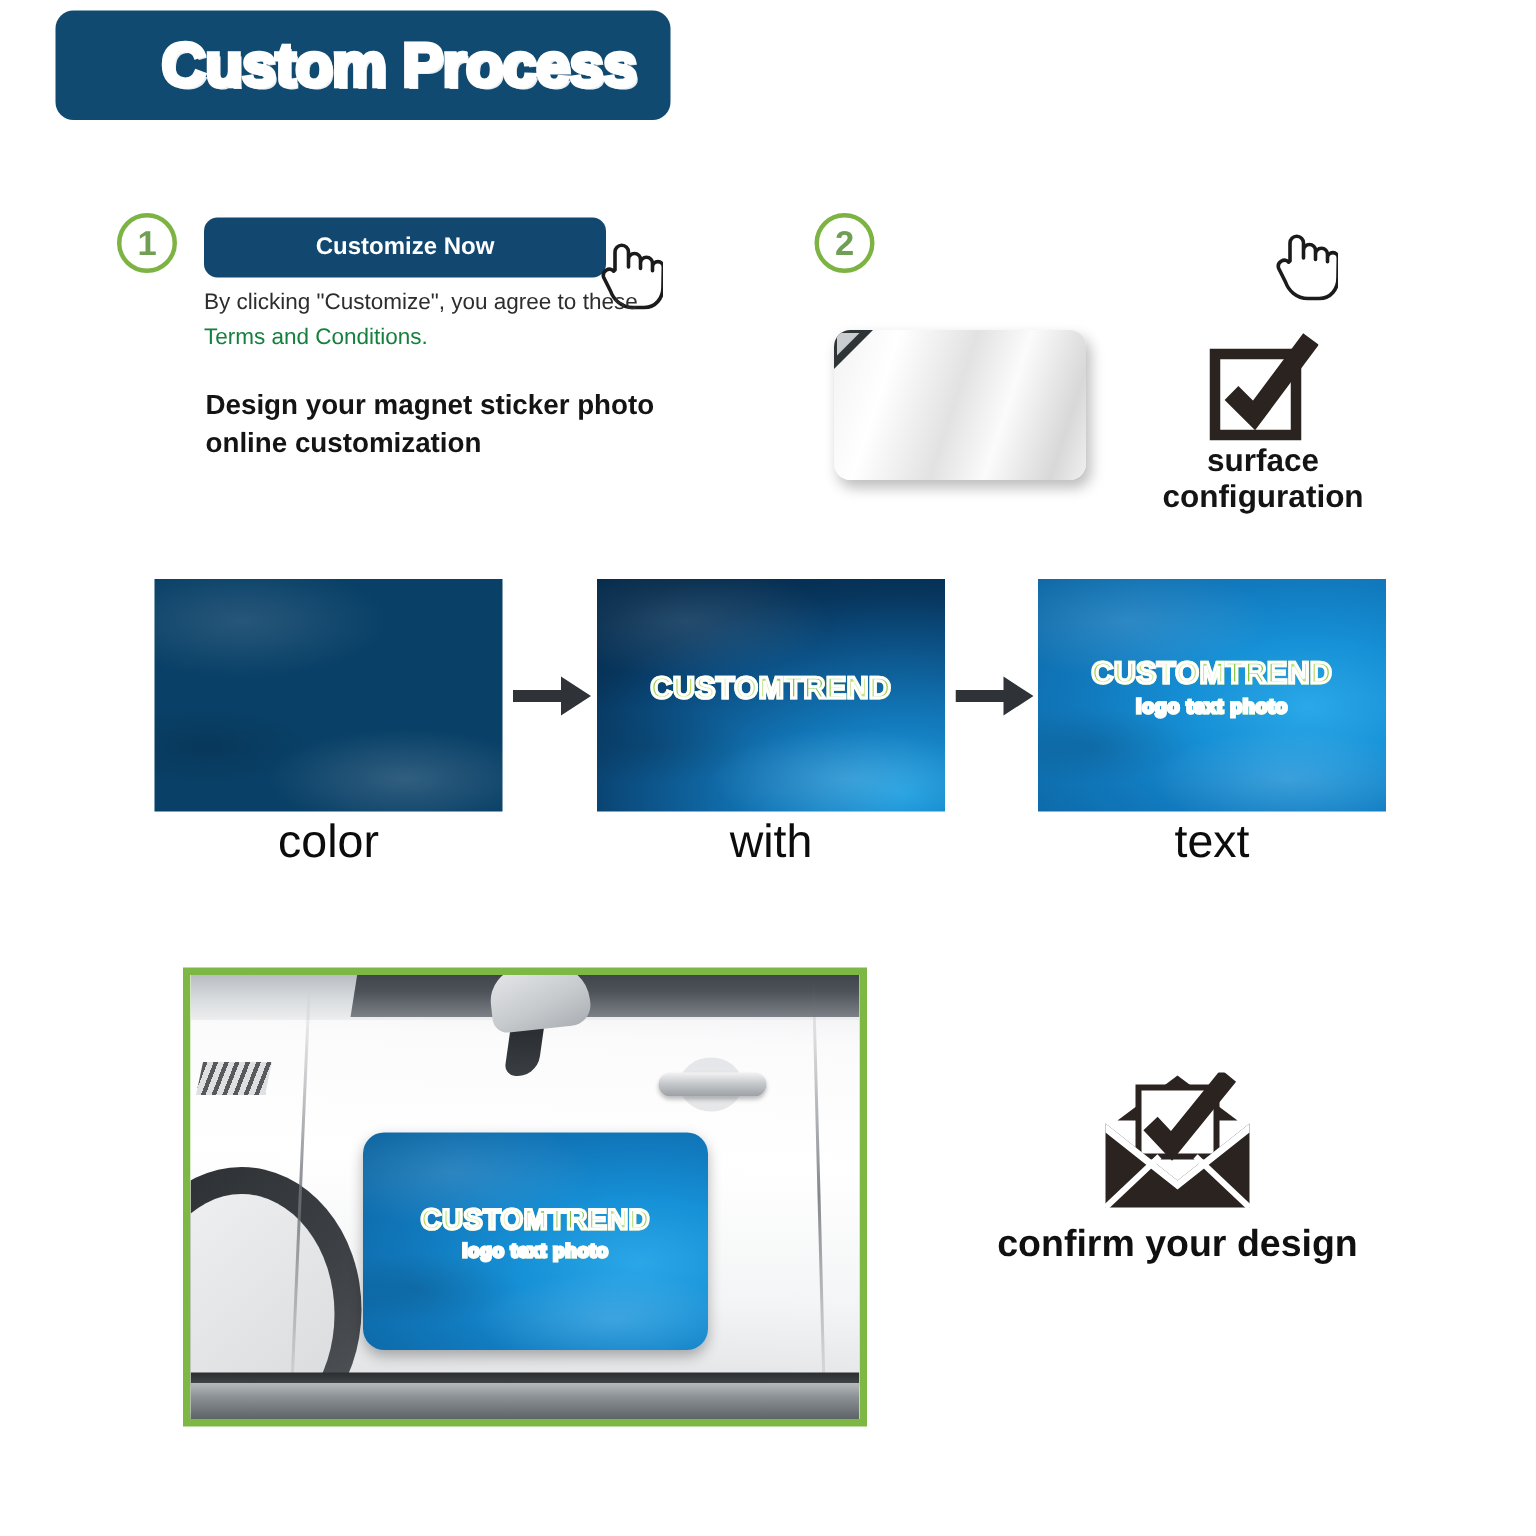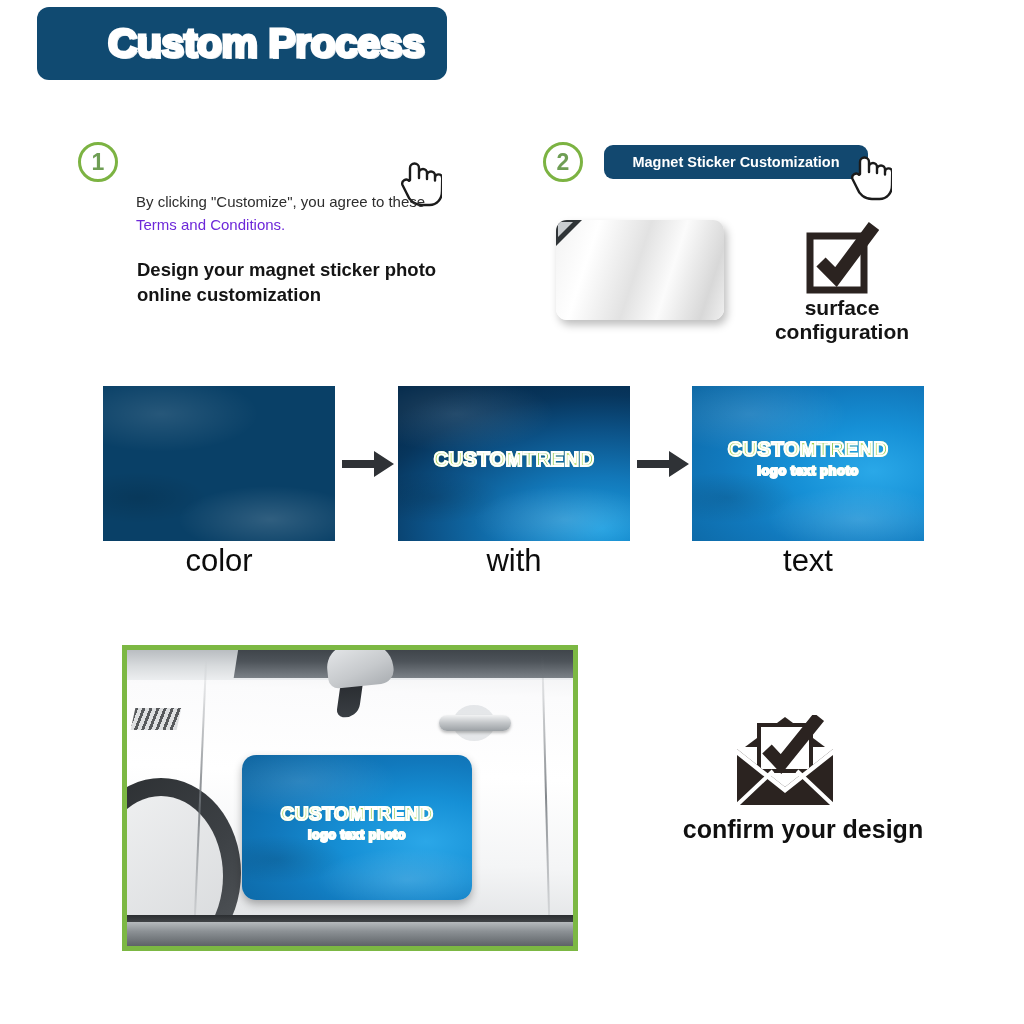--- a/index.html
+++ b/index.html
@@ -54,21 +54,21 @@
 
   .cursor-hand { position: absolute; width: 44px; height: 50px; }
   #cursor1 { left: 398px; top: 158px; }
   #cursor2 { left: 848px; top: 152px; }
 
   
   .terms {
     position: absolute; left: 136px; top: 190px; width: 300px;
     font-size: 15px; color: #2d2d2d; line-height: 1.55;
   }
-  .terms .link { color: #6d28d9; }
+  .terms .link { color: #15803d; }
   .design-head {
     position: absolute; left: 137px; top: 258px; width: 320px;
     font-size: 18.5px; font-weight: bold; color: #141414; line-height: 1.33;
   }
 
   
   .sticker-blank {
     position: absolute; left: 556px; top: 220px;
     width: 168px; height: 100px;
     border-radius: 11px;
@@ -233,64 +233,64 @@
       radial-gradient(125% 105% at 80% 60%, #2ba7e8 0%, #1690d6 28%, #1179bd 52%, #0d69a7 76%, #0a5a93 100%);
     box-shadow: 0 4px 9px rgba(0,0,0,0.30);
     overflow: hidden;
   }
   .car-magnet .brand-word { font-size: 19px; }
   .car-magnet .brand-sub  { font-size: 12.5px; }
 
   
   .envelope-icon { position: absolute; left: 733px; top: 715px; width: 104px; height: 92px; }
   .confirm-head {
-    position: absolute; left: 658px; top: 815px; width: 290px;
+    position: absolute; left: 640px; top: 815px; width: 290px;
     text-align: center; font-size: 25px; font-weight: bold; color: #101010;
   }
   .confirm-sub {
     position: absolute; left: 640px; top: 848px; width: 290px;
     text-align: center; font-size: 13.5px; font-weight: bold; color: #1a1a1a;
   }
 </style>
 </head>
 <body>
 
 <div id="root">
 
   <div class="title-banner">
     <span class="title-text">Custom Process</span>
   </div>
 
   <div class="step-num" id="step1-num">
     <span>1</span>
   </div>
 
+  <div class="pill-btn" id="customize-btn">
+    <span>Customize Now</span>
+  </div>
 
   <span class="cursor-hand" id="cursor1">
     <svg viewBox="0 0 44 50" width="44" height="50">
       <path d="M12 22 L12 10 a4.5 4.5 0 0 1 9 0 L21 20 L21 15 a4 4 0 0 1 8 0 L29 21 L29 17.5
                a4 4 0 0 1 8 0 L37 22.5 L37 20 a3.6 3.6 0 0 1 7.2 0 L44 33
                c0 8-5 14-12.5 14 L24 47 C16 47 11 41.5 9 36 L4.5 27
                a4 4 0 0 1 6.6-4.2 Z" fill="#ffffff" stroke="#1b1b1b" stroke-width="2.4" stroke-linejoin="round"></path>
     </svg>
   </span>
 
   <div class="terms">
     <span>By clicking "Customize", you agree to these </span><span class="link">Terms and Conditions.</span>
   </div>
 
   <div class="design-head">Design your magnet sticker photo online customization</div>
 
   <div class="step-num" id="step2-num">
     <span>2</span>
   </div>
 
-  <div class="pill-btn" id="magnet-btn">
-    <span>Magnet Sticker Customization</span>
-  </div>
 
   <span class="cursor-hand" id="cursor2">
     <svg viewBox="0 0 44 50" width="44" height="50">
       <path d="M12 22 L12 10 a4.5 4.5 0 0 1 9 0 L21 20 L21 15 a4 4 0 0 1 8 0 L29 21 L29 17.5
                a4 4 0 0 1 8 0 L37 22.5 L37 20 a3.6 3.6 0 0 1 7.2 0 L44 33
                c0 8-5 14-12.5 14 L24 47 C16 47 11 41.5 9 36 L4.5 27
                a4 4 0 0 1 6.6-4.2 Z" fill="#ffffff" stroke="#1b1b1b" stroke-width="2.4" stroke-linejoin="round"></path>
     </svg>
   </span>
 

